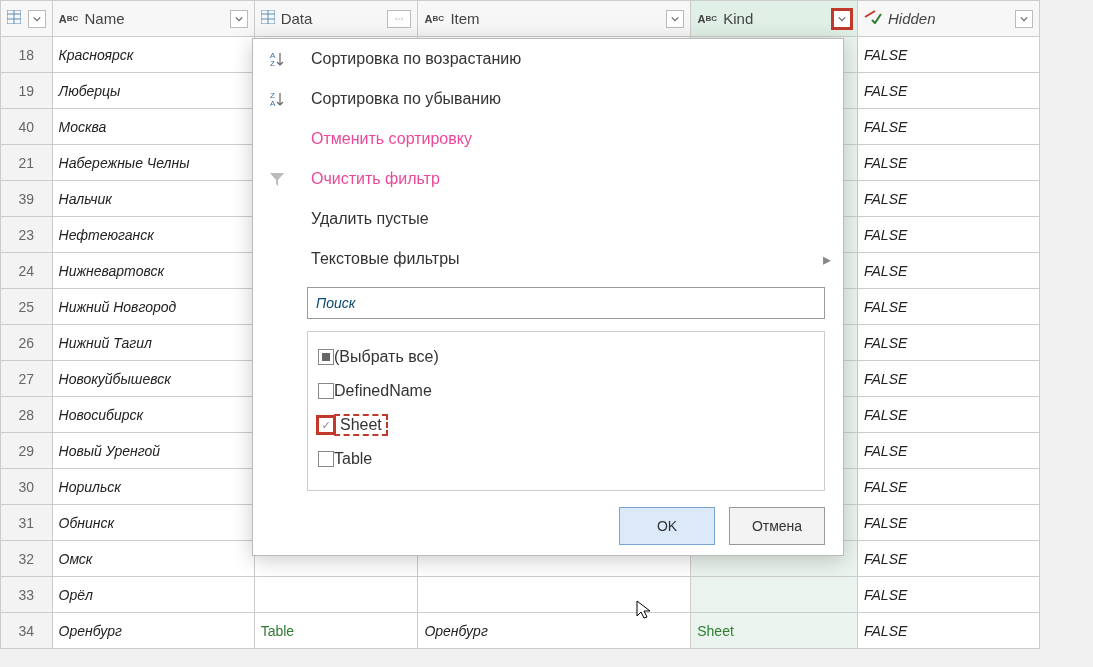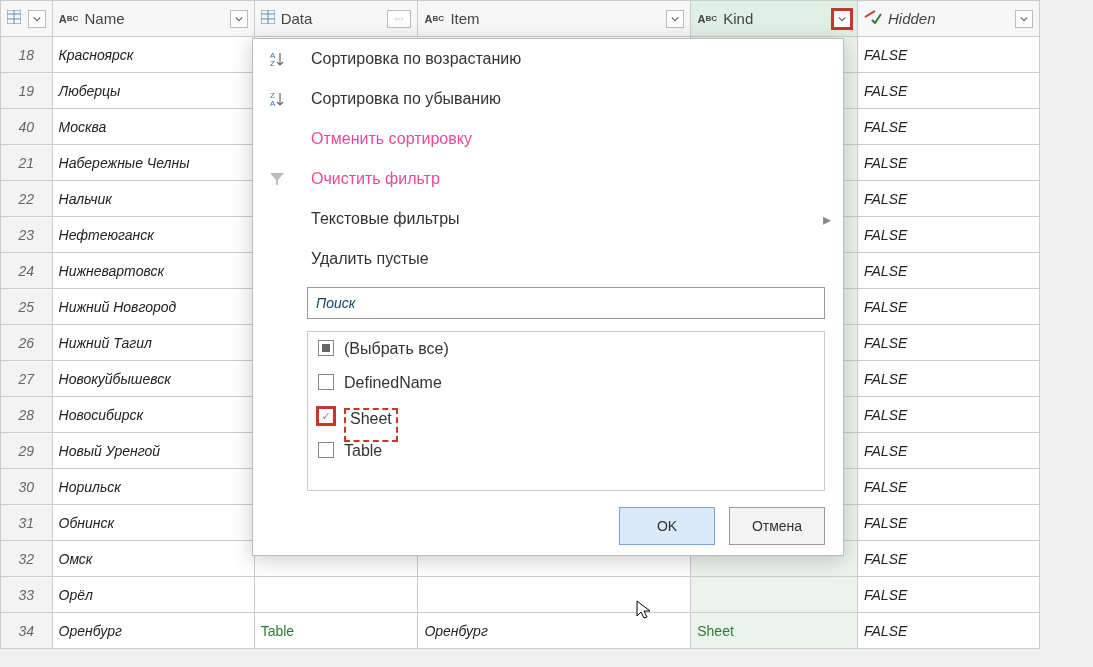--- a/index.html
+++ b/index.html
@@ -27,21 +27,21 @@
     white-space: nowrap;
     overflow: hidden;
   }
   .grid th {
     background: #f7f7f7;
     font-weight: 400;
     color: #444;
     position: relative;
     font-size: 15px;
   }
-  .col-rownum { width: 48px; text-align: center; color: #666; background:#f7f7f7;font-style:italic;}
+  .col-rownum { width: 48px; text-align: center; color: #666; background:#f7f7f7;}
   .col-name { width: 200px; }
   .col-data { width: 162px; }
   .col-item { width: 270px; }
   .col-kind { width: 165px; background:#eaf3ed;}
   .col-hidden { width: 180px; text-align: right; font-style: italic;}
   th.col-kind { background:#e1f0e6;}
   th .hdr-wrap {
     display: flex;
     align-items: center;
     gap: 6px;
@@ -107,22 +107,21 @@
     color:#0c4a6e;
     display:flex; align-items:center;
   }
   .check-area {
     margin: 0 18px 12px 54px;
     border: 1px solid #ccc;
     padding: 8px 10px 14px 10px;
     min-height: 150px;
   }
   .check-row {
-    display:flex; 
-    gap: 10px;
+    display:flex; align-items:center;
     height: 34px;
     font-size: 16px;
   }
   .chk {
     width: 16px; height:16px;
     border: 1px solid #888;
     background:#fff;
     display:flex; align-items:center; justify-content:center;
     font-size:11px; color:#555;
   }
@@ -290,21 +289,21 @@
       </tr>
       <tr>
         <td class="col-rownum">21</td>
         <td class="col-name">Набережные Челны</td>
         <td class="col-data"></td>
         <td class="col-item"></td>
         <td class="col-kind"></td>
         <td class="col-hidden">FALSE</td>
       </tr>
       <tr>
-        <td class="col-rownum">22</td>
+        <td class="col-rownum">39</td>
         <td class="col-name">Нальчик</td>
         <td class="col-data"></td>
         <td class="col-item"></td>
         <td class="col-kind"></td>
         <td class="col-hidden">FALSE</td>
       </tr>
       <tr>
         <td class="col-rownum">23</td>
         <td class="col-name">Нефтеюганск</td>
         <td class="col-data"></td>
@@ -431,26 +430,26 @@
   <div class="menu-item disabled">
     <span class="menu-icon">
       <svg width="18" height="18" viewBox="0 0 18 18">
           <path d="M2 3 L16 3 L10 10 L10 16 L8 14 L8 10 Z" fill="#bbb"></path>
         </svg>
     </span>
     <span>Очистить фильтр</span>
   </div>
   <div class="menu-item">
     <span class="menu-icon"></span>
+    <span>Удалить пустые</span>
+  </div>
+  <div class="menu-item">
+    <span class="menu-icon"></span>
     <span>Текстовые фильтры</span>
     <span class="expand">▸</span>
-  </div>
-  <div class="menu-item">
-    <span class="menu-icon"></span>
-    <span>Удалить пустые</span>
   </div>
 
   <div class="search-box">
     <span>Поиск</span>
   </div>
 
   <div class="check-area">
     <div class="check-row">
       <span class="chk indet"></span>
       <span>(Выбрать все)</span>

